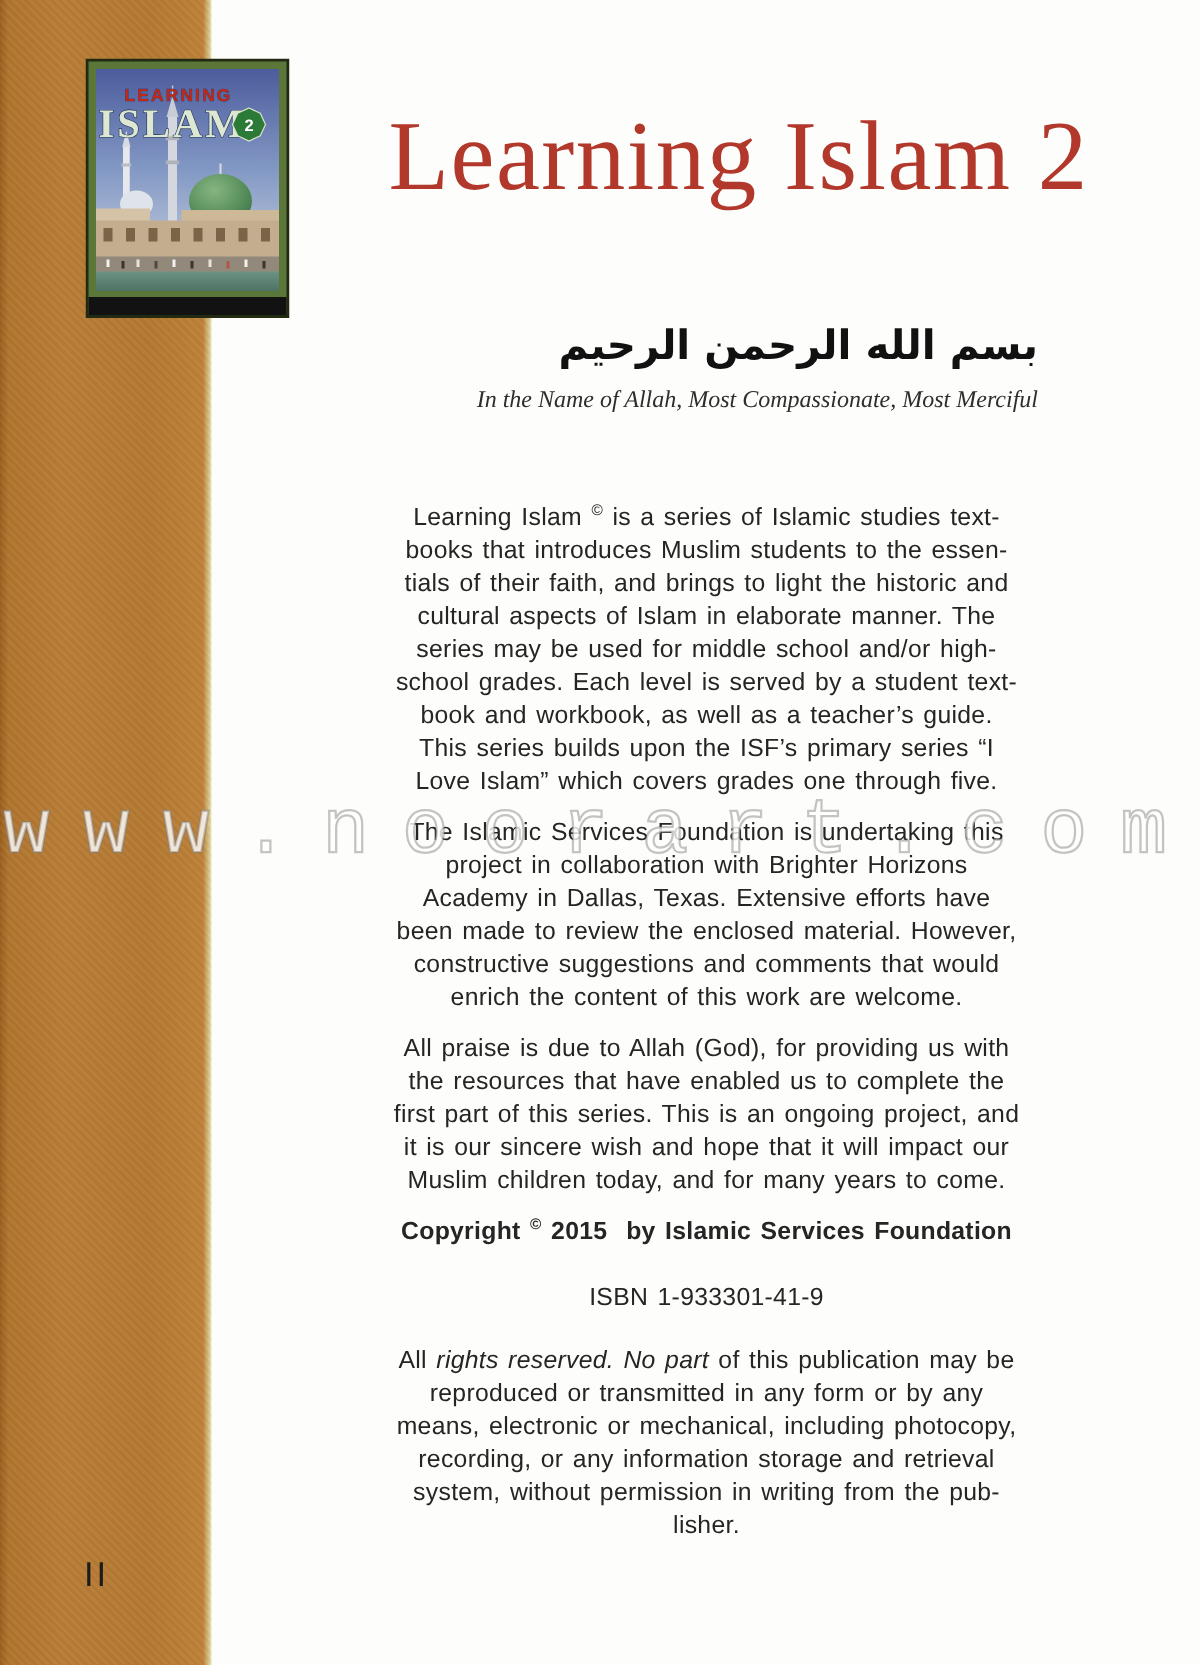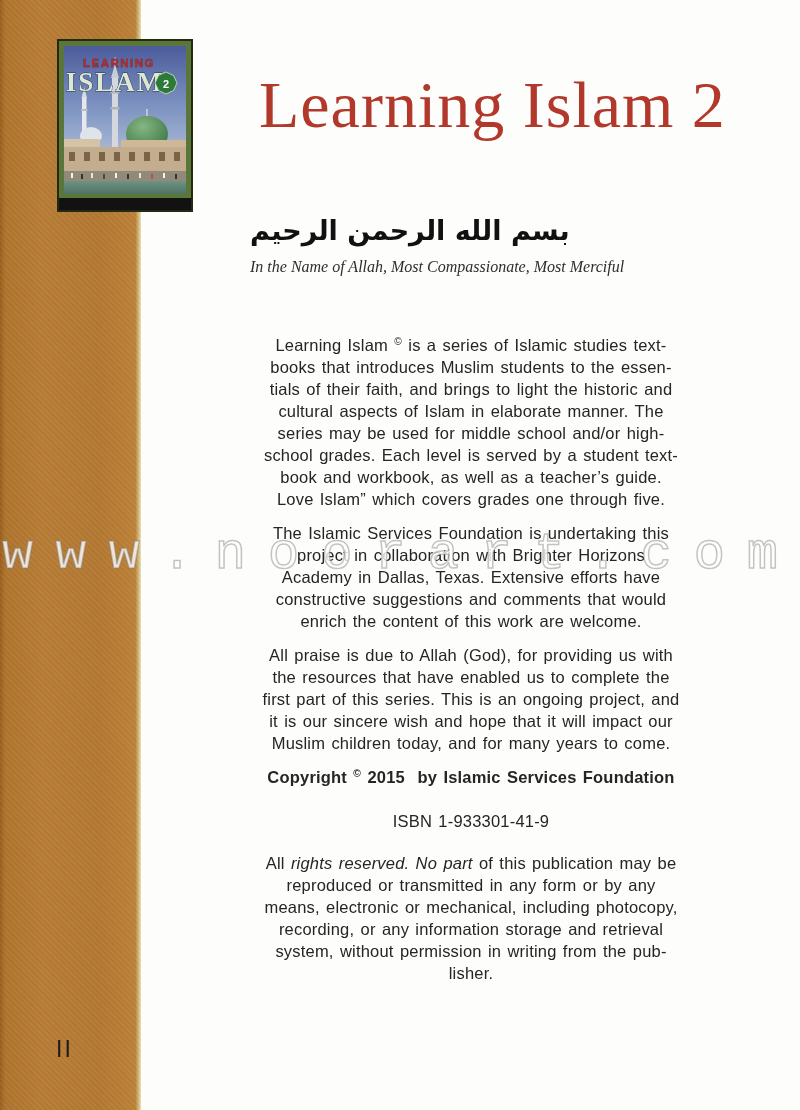--- a/index.html
+++ b/index.html
@@ -16,21 +16,21 @@
   
   .cover{position:absolute;left:57px;top:39px;width:136px;height:173px;z-index:2;}
   .cover svg{display:block;}
 
   
   .title{position:absolute;left:247px;top:60px;margin:12px;z-index:1;
     font-family:"Liberation Serif",serif;font-weight:400;font-size:66px;line-height:1;
     letter-spacing:1px;color:#b2382b;white-space:nowrap;}
 
   
-  .bismillah-block{position:absolute;left:250px;top:212px;width:442px;text-align:left;z-index:1;}
+  .bismillah-block{position:absolute;left:250px;top:212px;width:442px;text-align:right;z-index:1;}
   .arabic{font-family:"DejaVu Sans",sans-serif;font-weight:bold;font-size:27px;line-height:38px;
     color:#111;direction:rtl;}
   .trans{margin-top:7px;font-family:"Liberation Serif",serif;font-style:italic;font-size:16px;
     line-height:20px;color:#2e2e2e;}
 
   
   .body-col{position:absolute;left:250px;top:334px;width:442px;z-index:1;
     font-size:16.5px;line-height:22px;color:#252525;letter-spacing:0.2px;word-spacing:1.5px;}
   .para{margin:0 0 12px 0;text-align:center;}
   .para div{white-space:nowrap;}
@@ -134,26 +134,28 @@
 
   <div class="body-col">
     <div class="para">
         <div><span>Learning Islam </span><span class="s-sup">©</span><span> is a series of Islamic studies text-</span></div>
         <div><span>books that introduces Muslim students to the essen-</span></div>
         <div><span>tials of their faith, and brings to light the historic and</span></div>
         <div><span>cultural aspects of Islam in elaborate manner. The</span></div>
         <div><span>series may be used for middle school and/or high-</span></div>
         <div><span>school grades. Each level is served by a student text-</span></div>
         <div><span>book and workbook, as well as a teacher’s guide.</span></div>
+        <div><span>This series builds upon the ISF’s primary series “I</span></div>
         <div><span>Love Islam” which covers grades one through five.</span></div>
       </div>
     <div class="para">
         <div><span>The Islamic Services Foundation is undertaking this</span></div>
         <div><span>project in collaboration with Brighter Horizons</span></div>
         <div><span>Academy in Dallas, Texas. Extensive efforts have</span></div>
+        <div><span>been made to review the enclosed material. However,</span></div>
         <div><span>constructive suggestions and comments that would</span></div>
         <div><span>enrich the content of this work are welcome.</span></div>
       </div>
     <div class="para">
         <div><span>All praise is due to Allah (God), for providing us with</span></div>
         <div><span>the resources that have enabled us to complete the</span></div>
         <div><span>first part of this series. This is an ongoing project, and</span></div>
         <div><span>it is our sincere wish and hope that it will impact our</span></div>
         <div><span>Muslim children today, and for many years to come.</span></div>
       </div>

